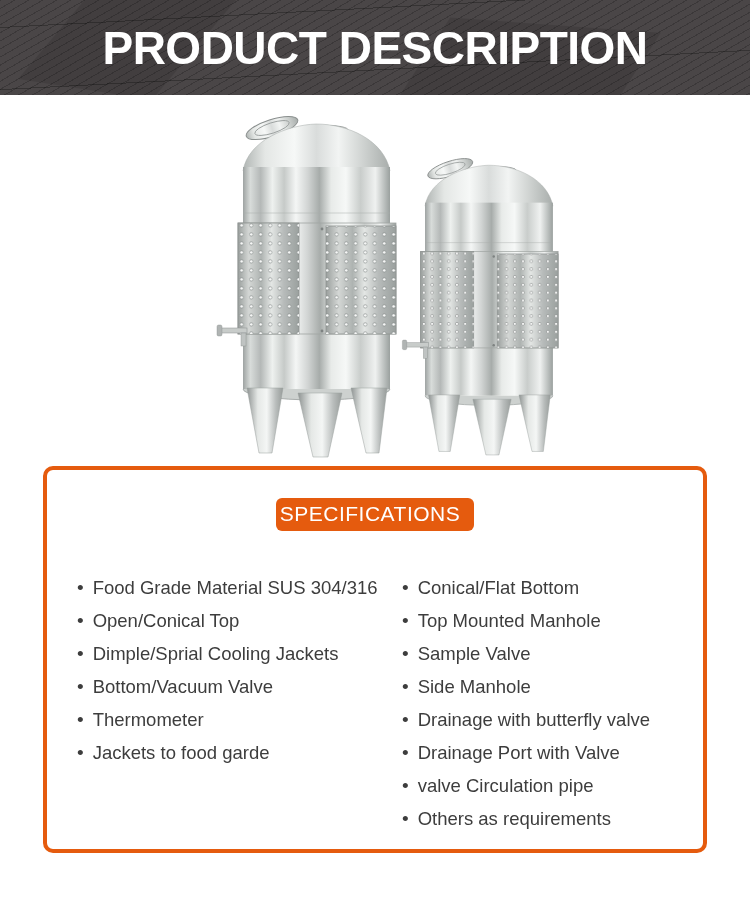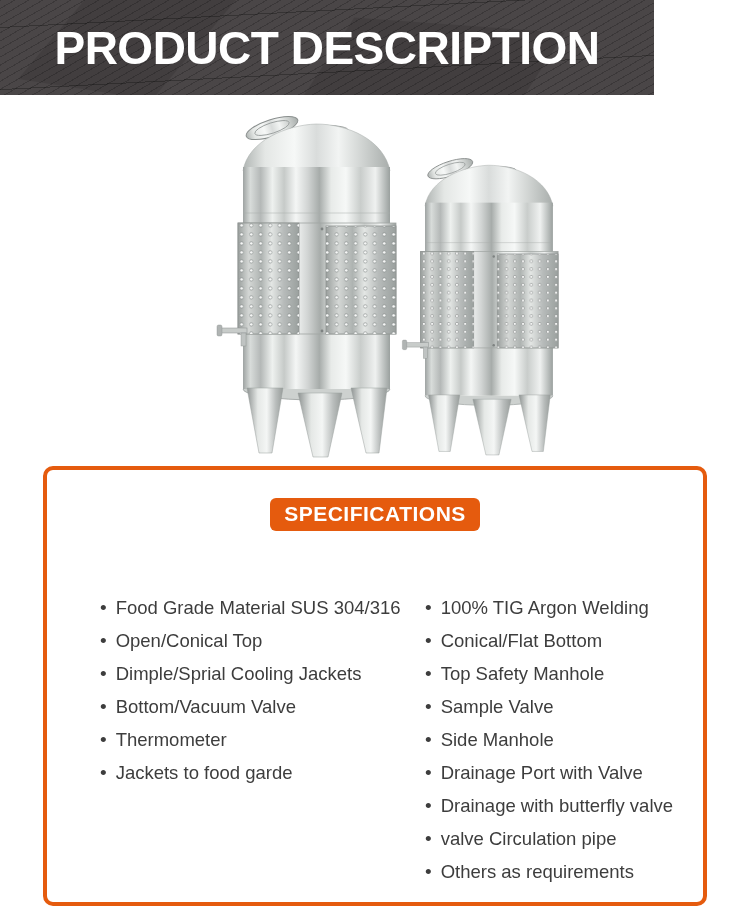--- a/index.html
+++ b/index.html
@@ -13,21 +13,21 @@
     width:750px;height:911px;
     background:#ffffff;
     font-family:"Liberation Sans", sans-serif;
     position:relative;
     overflow:hidden;
   }
 
   
   .banner{
     position:relative;
-    width:654px;height:95px;
+    width:750px;height:95px;
     background-color:var(--banner-bg);
     background-image:
       repeating-linear-gradient(150deg,
         rgba(0,0,0,0.20) 0px, rgba(0,0,0,0.20) 1px,
         transparent 1px, transparent 7px),
       repeating-linear-gradient(177deg,
         transparent 0px, transparent 27px,
         rgba(0,0,0,0.28) 27px, rgba(0,0,0,0.28) 28px,
         transparent 28px, transparent 62px);
     display:flex;align-items:center;justify-content:center;
@@ -58,29 +58,29 @@
     width:664px;
     border:4px solid var(--accent);
     border-radius:10px;
     padding:28px 0 14px 0;
     background:#ffffff;
   }
   .spec-badge{
     display:table;margin:0 auto;
     background:var(--accent);
     color:#ffffff;
-    font-size:21px;font-weight:700;letter-spacing:0.5px;
-    padding:4px 14px 5px 14px;
+    font-size:21px;font-weight:400;letter-spacing:0.5px;
+    padding:4px 14px 5px 4px;
     border-radius:6px;
     white-space:nowrap;
   }
   .columns{
     display:flex;
-    margin-top:60px;
-    padding-left:53px;
+    margin-top:40px;
+    padding-left:30px;
   }
   .columns ul{
     list-style:none;margin:0;padding:0;
   }
   .col-left{flex:0 0 325px;}
   .col-right{flex:1 1 auto;}
   .columns li{
     line-height:33px;height:33px;
     font-size:18.5px;color:var(--text);
     white-space:nowrap;
@@ -194,24 +194,23 @@
   <div class="columns">
     <ul class="col-left">
         <li><span class="bullet">•</span><span>Food Grade Material SUS 304/316</span></li>
         <li><span class="bullet">•</span><span>Open/Conical Top</span></li>
         <li><span class="bullet">•</span><span>Dimple/Sprial Cooling Jackets</span></li>
         <li><span class="bullet">•</span><span>Bottom/Vacuum Valve</span></li>
         <li><span class="bullet">•</span><span>Thermometer</span></li>
         <li><span class="bullet">•</span><span>Jackets to food garde</span></li>
       </ul>
     <ul class="col-right">
-        <li><span class="bullet">•</span><span>100% TIG Argon Welding</span></li>
         <li><span class="bullet">•</span><span>Conical/Flat Bottom</span></li>
-        <li><span class="bullet">•</span><span>Top Safety Manhole</span></li>
+        <li><span class="bullet">•</span><span>Top Mounted Manhole</span></li>
         <li><span class="bullet">•</span><span>Sample Valve</span></li>
         <li><span class="bullet">•</span><span>Side Manhole</span></li>
+        <li><span class="bullet">•</span><span>Drainage with butterfly valve</span></li>
         <li><span class="bullet">•</span><span>Drainage Port with Valve</span></li>
-        <li><span class="bullet">•</span><span>Drainage with butterfly valve</span></li>
         <li><span class="bullet">•</span><span>valve Circulation pipe</span></li>
         <li><span class="bullet">•</span><span>Others as requirements</span></li>
       </ul>
   </div>
 </div>
 
 </body></html>

